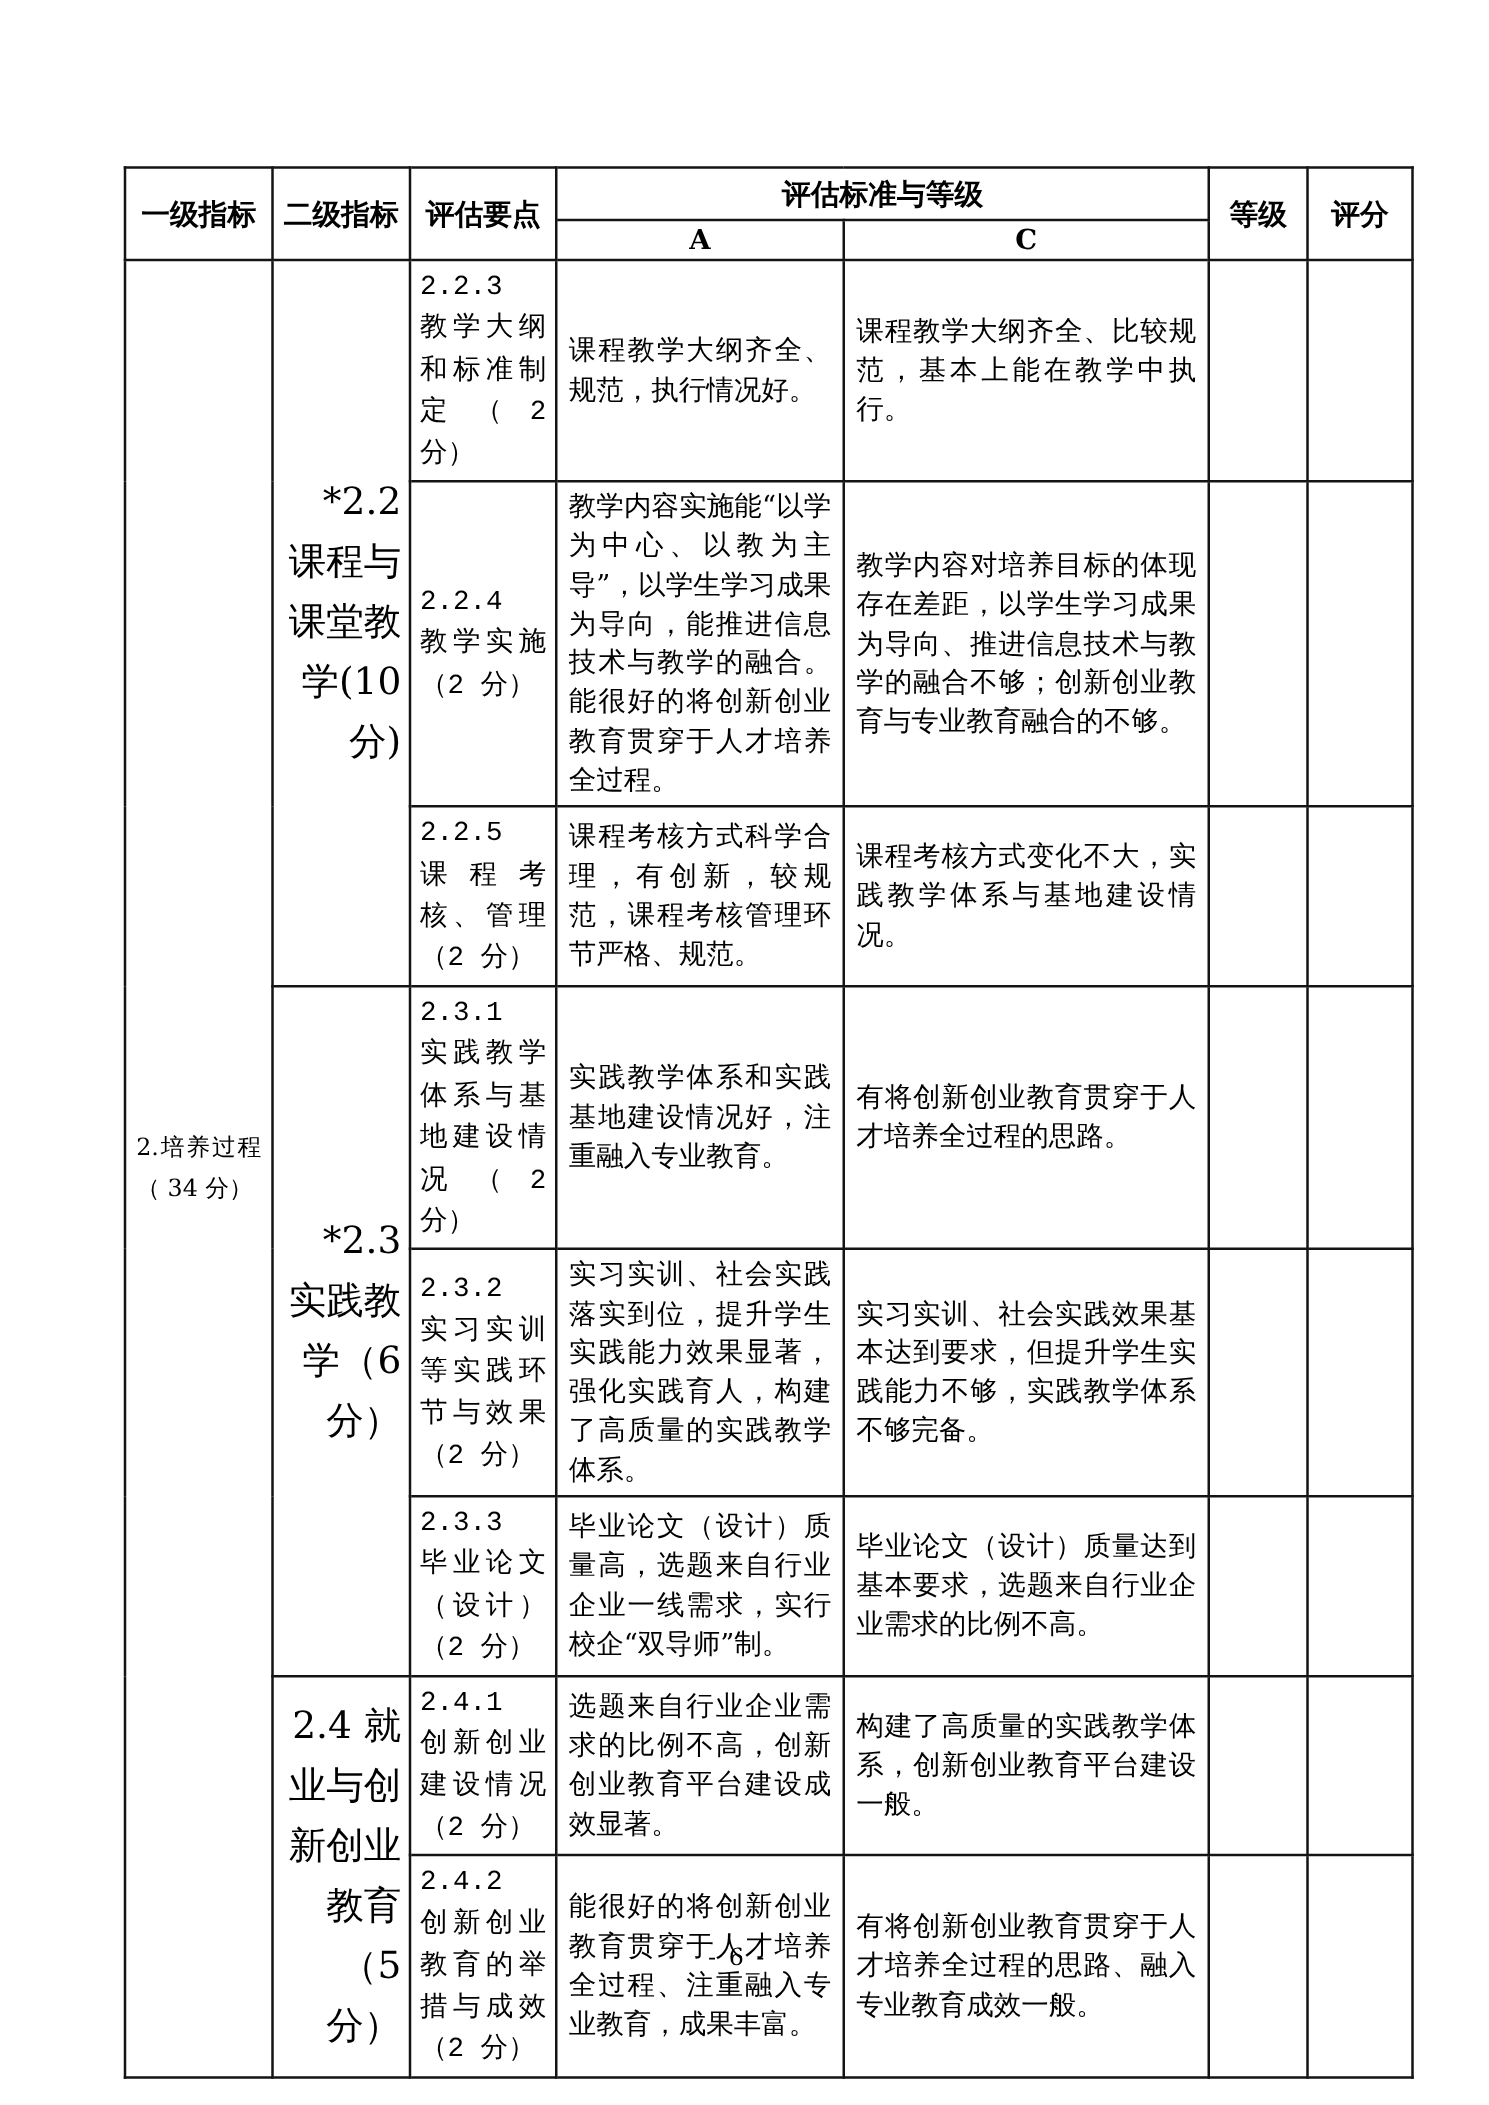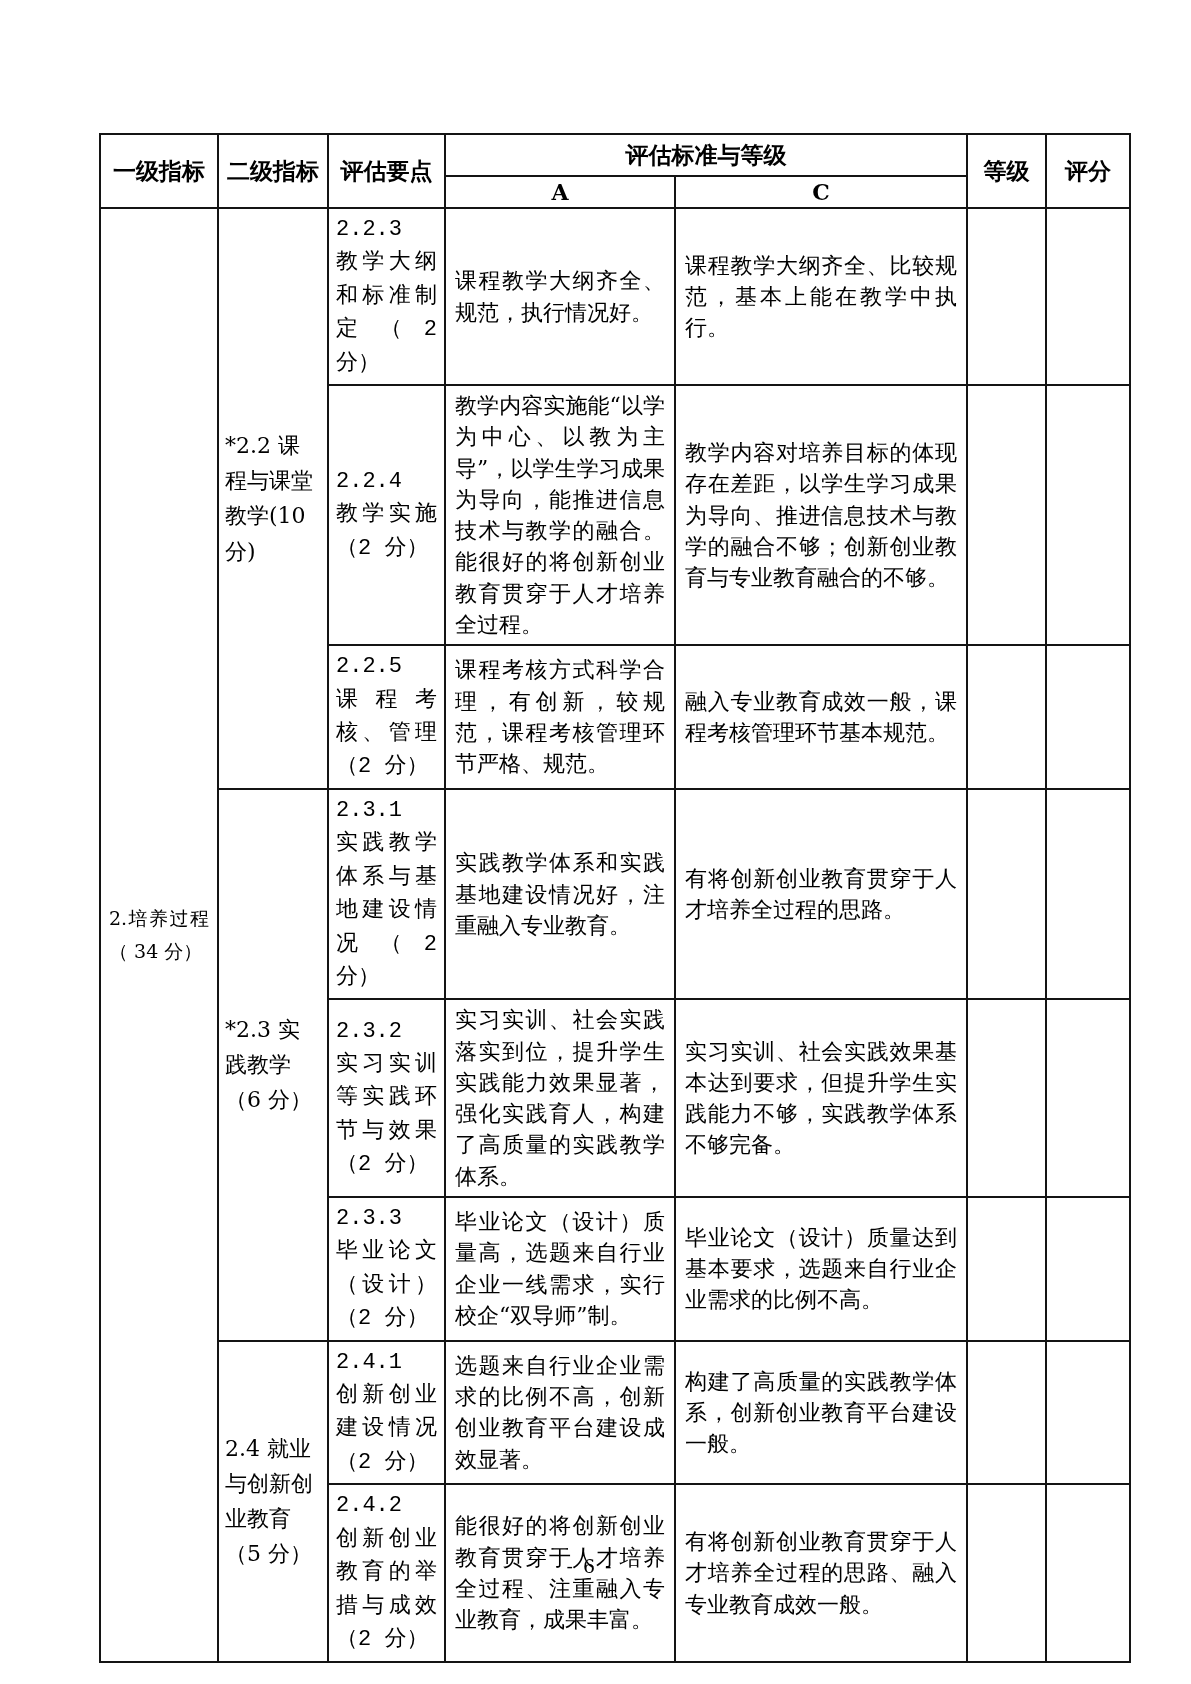--- a/index.html
+++ b/index.html
@@ -34,24 +34,24 @@
     font-size:22px;
   }
   td.lv1 {
     font-size:19px;
     line-height:1.7;
     padding:4px 8px;
     text-align:justify;
     text-justify:inter-character;
   }
   td.lv2 {
-    font-size:22px;
+    font-size:30px;
     line-height:1.6;
     padding:4px 6px;
-    text-align:left;
+    text-align:right;
   }
   td.pt {
     font-size:22px;
     line-height:1.52;
     padding:4px 7px;
     text-align:justify;
     text-justify:inter-character;
     font-family:Liberation Mono, monospace;
   }
   td.std {
@@ -111,21 +111,21 @@
     <tr style="height:218px">
       <td class="pt">2.2.4 教学实施（2 分）</td>
       <td class="std">教学内容实施能“以学为中心、以教为主导”，以学生学习成果为导向，能推进信息技术与教学的融合。能很好的将创新创业教育贯穿于人才培养全过程。</td>
       <td class="std">教学内容对培养目标的体现存在差距，以学生学习成果为导向、推进信息技术与教学的融合不够；创新创业教育与专业教育融合的不够。</td>
       <td></td>
       <td></td>
     </tr>
     <tr style="height:115px">
       <td class="pt">2.2.5 课程考核、管理（2 分）</td>
       <td class="std">课程考核方式科学合理，有创新，较规范，课程考核管理环节严格、规范。</td>
-      <td class="std">融入专业教育成效一般，课程考核管理环节基本规范。</td>
+      <td class="std">课程考核方式变化不大，实践教学体系与基地建设情况。</td>
       <td></td>
       <td></td>
     </tr>
 
     <tr style="height:135px">
       <td class="lv2" rowspan="3">*2.3 实践教学（6 分）</td>
       <td class="pt">2.3.1 实践教学体系与基地建设情况（2 分）</td>
       <td class="std">实践教学体系和实践基地建设情况好，注重融入专业教育。</td>
       <td class="std">有将创新创业教育贯穿于人才培养全过程的思路。</td>
       <td></td>

